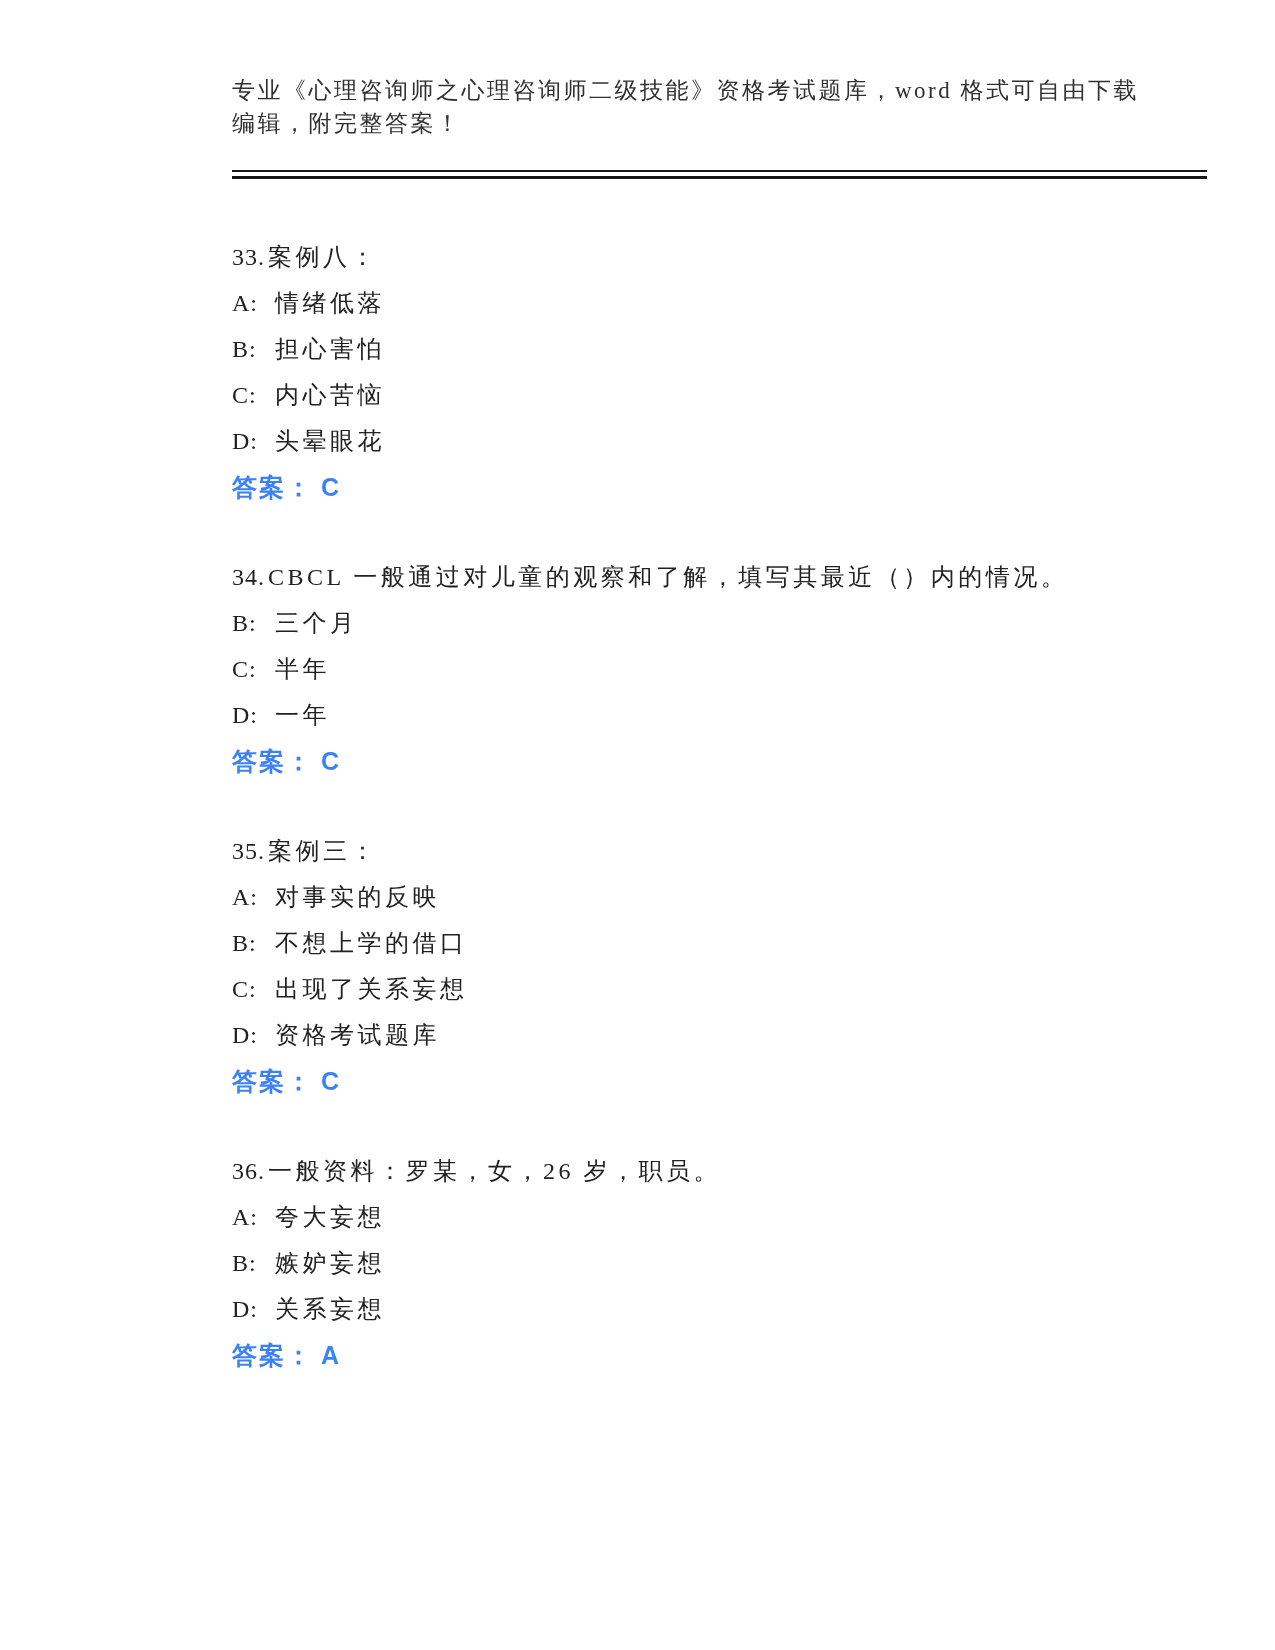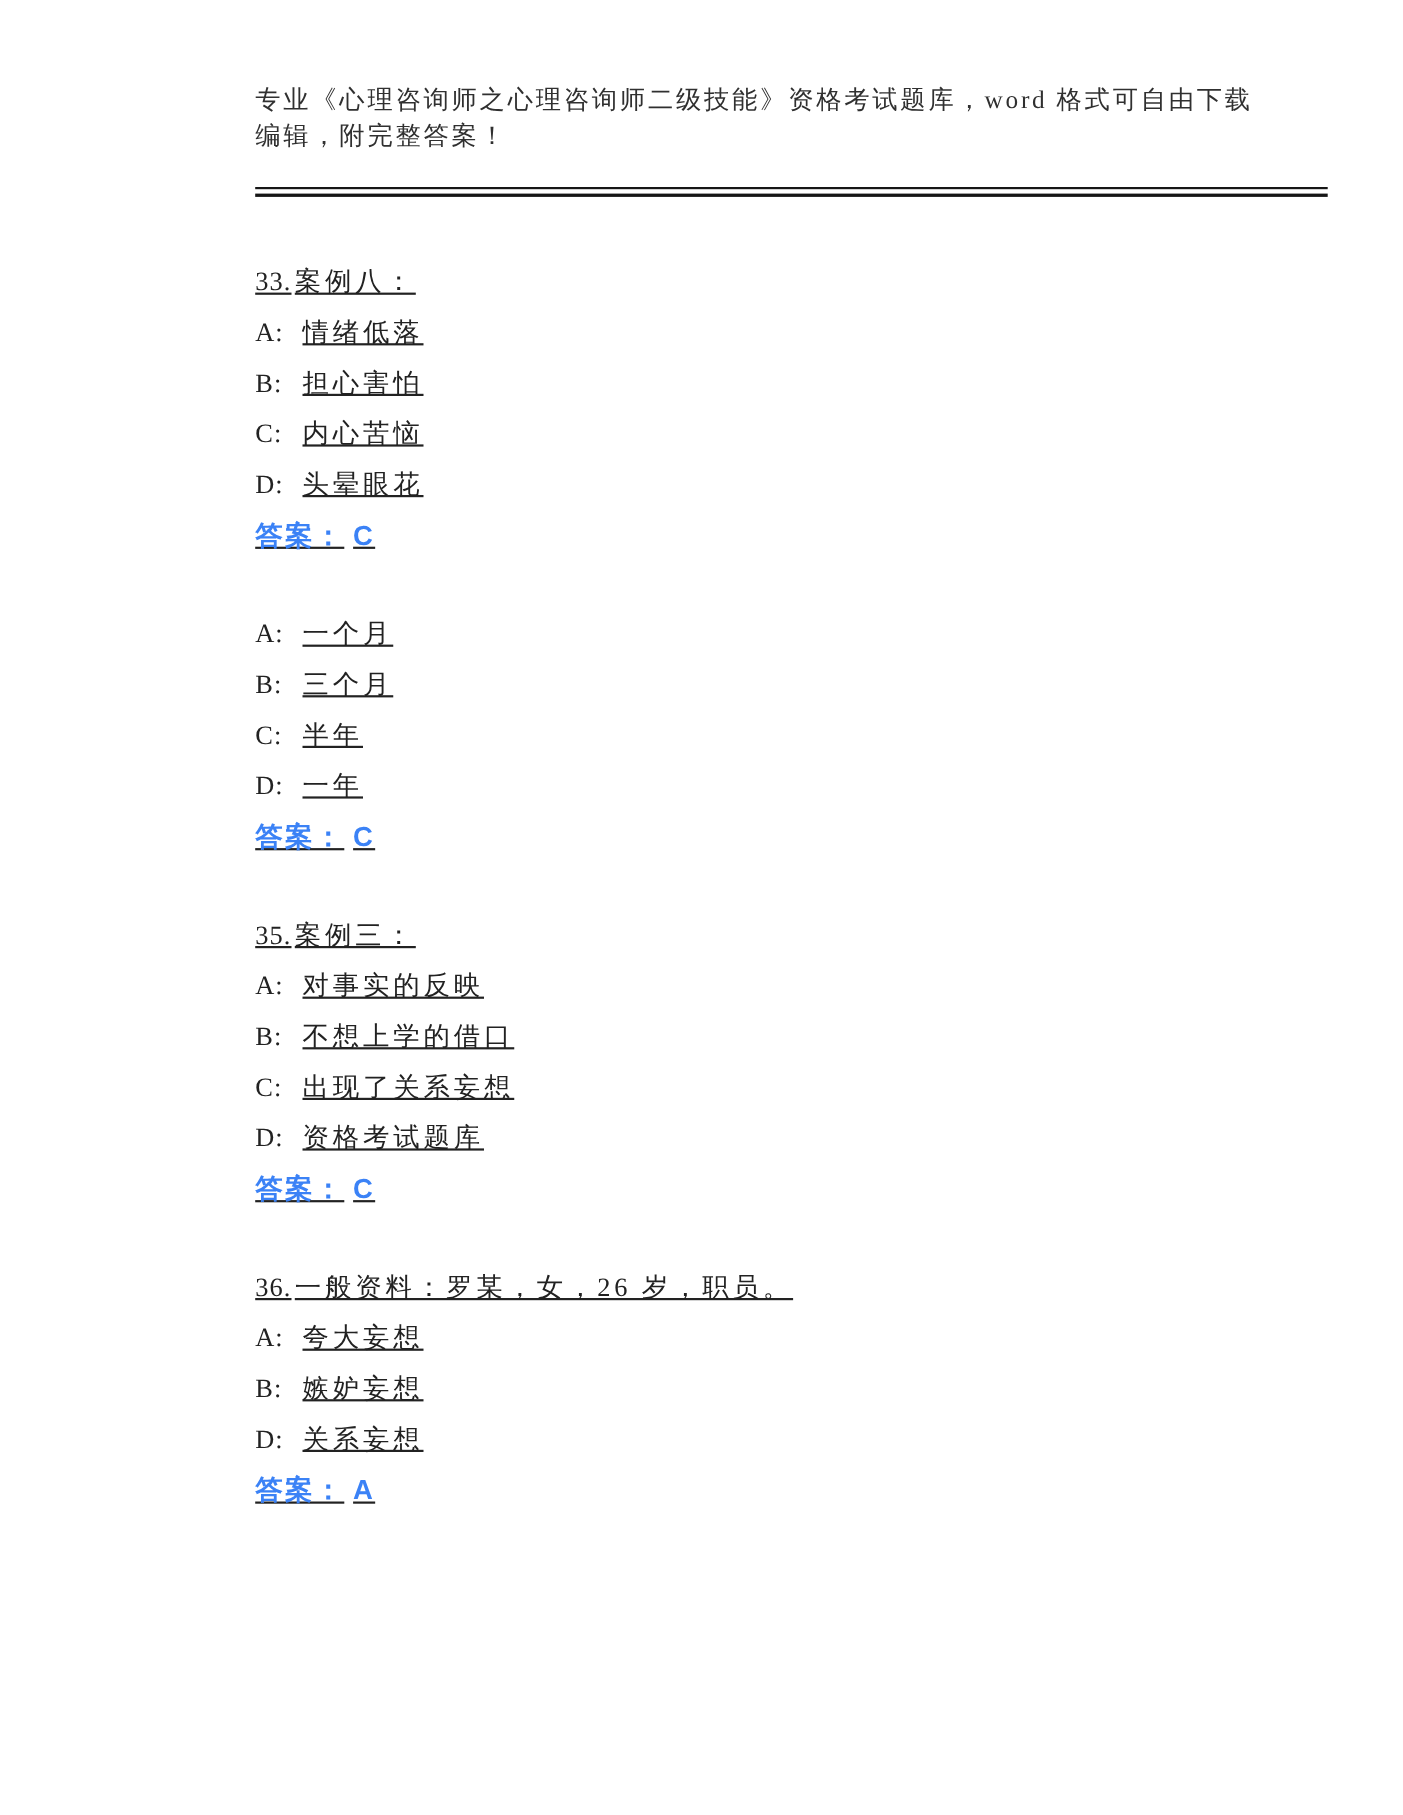--- a/index.html
+++ b/index.html
@@ -35,21 +35,20 @@
   .double-rule {
     margin-top: 30px;
     height: 4px;
     border-top: 2px solid #161616;
     border-bottom: 3px solid #161616;
   }
   
   .qa-block {
     margin-top: 44px;
     font-size: 24px;
-    text-decoration: underline;
   }
   .qa-block.first {
     margin-top: 55px;
   }
   .qa-line {
     line-height: 46px;
     white-space: nowrap;
   }
   .q-number {
     letter-spacing: 1px;
@@ -95,21 +94,21 @@
     <div class="qa-block first">
       <div class="qa-line"><span class="q-number">33.</span><span class="q-text">案例八：</span></div>
       <div class="qa-line"><span class="opt-label">A:</span><span class="opt-text">情绪低落</span></div>
       <div class="qa-line"><span class="opt-label">B:</span><span class="opt-text">担心害怕</span></div>
       <div class="qa-line"><span class="opt-label">C:</span><span class="opt-text">内心苦恼</span></div>
       <div class="qa-line"><span class="opt-label">D:</span><span class="opt-text">头晕眼花</span></div>
       <div class="answer-line"><span>答案：</span><span class="answer-value">C</span></div>
     </div>
 
     <div class="qa-block">
-      <div class="qa-line"><span class="opt-label">A:</span><span class="opt-text">一个月</span></div>
+      <div class="qa-line"><span class="q-number">34.</span><span class="q-text">CBCL 一般通过对儿童的观察和了解，填写其最近（）内的情况。</span></div>
       <div class="qa-line"><span class="opt-label">B:</span><span class="opt-text">三个月</span></div>
       <div class="qa-line"><span class="opt-label">C:</span><span class="opt-text">半年</span></div>
       <div class="qa-line"><span class="opt-label">D:</span><span class="opt-text">一年</span></div>
       <div class="answer-line"><span>答案：</span><span class="answer-value">C</span></div>
     </div>
 
     <div class="qa-block">
       <div class="qa-line"><span class="q-number">35.</span><span class="q-text">案例三：</span></div>
       <div class="qa-line"><span class="opt-label">A:</span><span class="opt-text">对事实的反映</span></div>
       <div class="qa-line"><span class="opt-label">B:</span><span class="opt-text">不想上学的借口</span></div>

